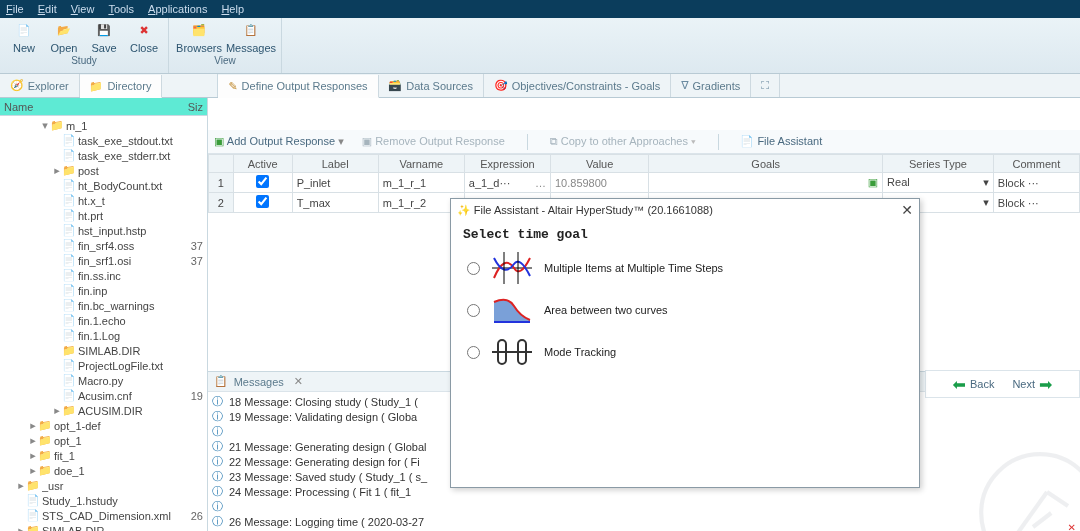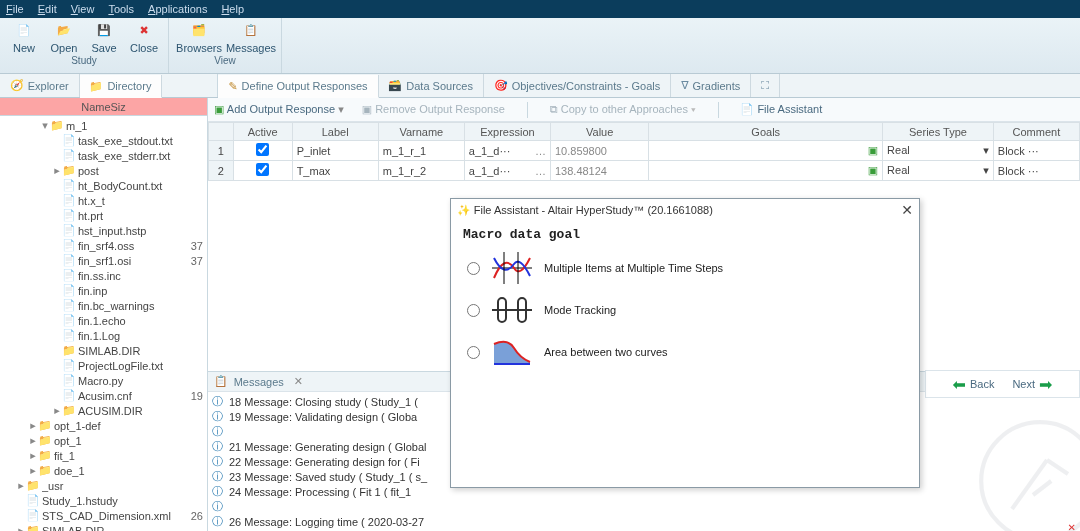--- a/index.html
+++ b/index.html
@@ -11,27 +11,27 @@
   .rgroup { display: flex; flex-direction: column; align-items: center; padding: 2px 6px; border-right: 1px solid #c9d8e0; }
   .rbtns { display: flex; gap: 4px; }
   .rbtn { display: flex; flex-direction: column; align-items: center; width: 36px; gap: 2px; color: #2d5570; }
   .rbtn .ic { width: 20px; height: 20px; display: flex; align-items: center; justify-content: center; }
   .rlabel { color: #4a6a80; font-size: 10px; margin-top: 1px; }
   .tabbar { background: #eef4f7; height: 24px; border-bottom: 1px solid #b8cad4; display: flex; align-items: stretch; }
   .tab { display: flex; align-items: center; gap: 4px; padding: 0 10px; border-right: 1px solid #cdd9e0; color: #5b7a8c; }
   .tab.active { background: #fdfdfd; border-bottom: 1px solid #fdfdfd; position: relative; top: 1px; }
   .splitter { display: flex; height: calc(531px - 18px - 56px - 24px); }
   .sidebar { width: 208px; border-right: 1px solid #c9d8e0; overflow: hidden; background: #fff; }
-  .sbhead { display: flex; background: #fca5a5; border-bottom: 1px solid #c9d8e0; height: 18px; align-items: center; padding: 0 4px; color: #555; justify-content: center; }
+  .sbhead { display: flex; background: #5eead4; border-bottom: 1px solid #c9d8e0; height: 18px; align-items: center; padding: 0 4px; color: #555; justify-content: space-between; }
   .tree { font-size: 11px; color: #444; padding: 2px 0; overflow: hidden; }
   .trow { display: flex; align-items: center; height: 15px; padding-left: 4px; white-space: nowrap; }
   .trow .tw { width: 10px; text-align: center; color: #888; }
   .trow .fic { width: 14px; text-align: center; margin-right: 2px; }
   .mainarea { flex: 1; display: flex; flex-direction: column; background: #fff; position: relative; overflow: hidden; }
-  .toolbar2 { height: 24px; background: #f7fafc; border-bottom: 1px solid #dbe4ea; display: flex; align-items: center; gap: 18px; padding: 0 6px; color: #4a6a80; }
+  .toolbar2 { height: 24px; background: #f7fafc; border-bottom: 1px solid #dbe4ea; display: flex; align-items: center; gap: 18px; padding: 0 6px; color: #4a6a80; margin-top: 32px; }
   .toolbar2 .disabled { color: #a6b4bd; }
   .grid { border-collapse: collapse; width: 100%; table-layout: fixed; }
   .grid th, .grid td { border: 1px solid #d8e0e5; padding: 2px 4px; height: 18px; font-size: 11px; color: #444; background: #fff; white-space: nowrap; overflow: hidden; }
   .grid th { background: #eef4f7; color: #555; font-weight: normal; }
   .grid .rownum { background: #eef4f7; text-align: center; width: 18px; }
   .grid .chk { text-align: center; }
   .sep { border-left: 1px solid #c9d8e0; margin: 0 4px; height: 16px; }
   .msgpanel { border-top: 1px solid #c9d8e0; background: #fff; }
   .msghead { background: #eef4f7; height: 20px; display: flex; align-items: center; padding: 0 6px; gap: 6px; color: #5b7a8c; border-bottom: 1px solid #dbe4ea; }
   .msgs { font-family: Consolas, monospace; font-size: 11px; padding: 2px 4px; color: #333; }
@@ -464,52 +464,52 @@
   </div>
 </div>
 
 <div class="dialog">
   <div class="dlgtitle">
     <span><span style="color:#c08a2f">✨</span>
       <span>File Assistant - Altair HyperStudy™ (20.1661088)</span></span>
     <span style="font-size:14px;color:#444">✕</span>
   </div>
   <div class="dlgbody">
-    <h4>Macro data goal</h4>
+    <h4>Select time goal</h4>
     <div id="opts">
         <div class="opt">
           <input type="radio" name="goal" style="">
           <span class="thumb">
             <svg width="44" height="36">
               <line x1="2" y1="18" x2="42" y2="18" stroke="#000"></line>
               <path d="M4 28 Q14 4 24 18 Q30 28 40 8" stroke="#d22" fill="none" stroke-width="2"></path>
               <path d="M4 8 Q14 28 24 14 Q30 6 40 26" stroke="#23d" fill="none" stroke-width="2"></path>
               <line x1="14" y1="2" x2="14" y2="34" stroke="#000"></line>
               <line x1="28" y1="2" x2="28" y2="34" stroke="#000"></line>
             </svg>
           </span>
           <span>Multiple Items at Multiple Time Steps</span>
         </div>
         <div class="opt">
           <input type="radio" name="goal" style="">
           <span class="thumb">
             <svg width="44" height="36">
+              <path d="M4 30 L4 10 Q18 4 24 14 Q30 24 40 28 L40 30 Z" fill="#7aa0d8"></path>
+              <path d="M4 10 Q18 4 24 14 Q30 24 40 28" stroke="#d22" fill="none" stroke-width="2"></path>
+              <path d="M4 30 L40 30" stroke="#23d" stroke-width="2"></path>
+            </svg>
+          </span>
+          <span>Area between two curves</span>
+        </div>
+        <div class="opt">
+          <input type="radio" name="goal" style="">
+          <span class="thumb">
+            <svg width="44" height="36">
               <rect x="8" y="6" width="8" height="24" rx="4" fill="none" stroke="#333" stroke-width="2"></rect>
               <rect x="28" y="6" width="8" height="24" rx="4" fill="none" stroke="#333" stroke-width="2"></rect>
               <line x1="2" y1="18" x2="42" y2="18" stroke="#333" stroke-width="2"></line>
             </svg>
           </span>
           <span>Mode Tracking</span>
         </div>
-        <div class="opt">
-          <input type="radio" name="goal" style="">
-          <span class="thumb">
-            <svg width="44" height="36">
-              <path d="M4 30 L4 10 Q18 4 24 14 Q30 24 40 28 L40 30 Z" fill="#7aa0d8"></path>
-              <path d="M4 10 Q18 4 24 14 Q30 24 40 28" stroke="#d22" fill="none" stroke-width="2"></path>
-              <path d="M4 30 L40 30" stroke="#23d" stroke-width="2"></path>
-            </svg>
-          </span>
-          <span>Area between two curves</span>
-        </div>
       </div>
   </div>
 </div>
 
 </body></html>

